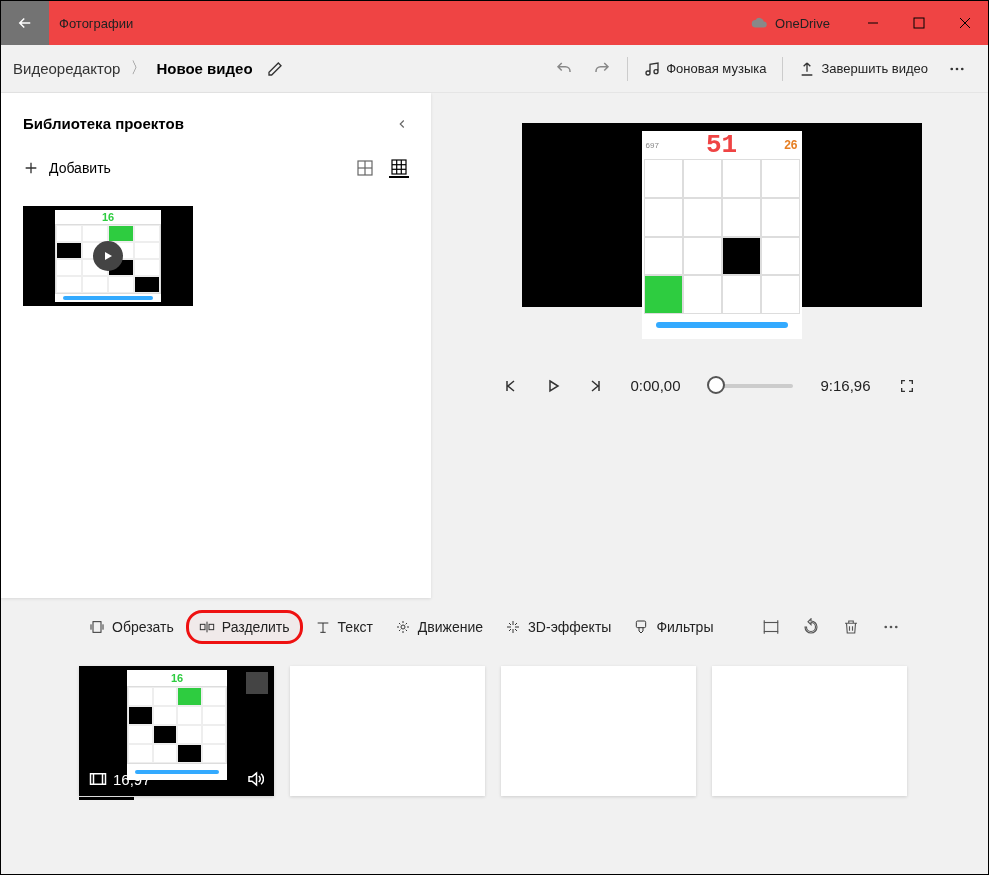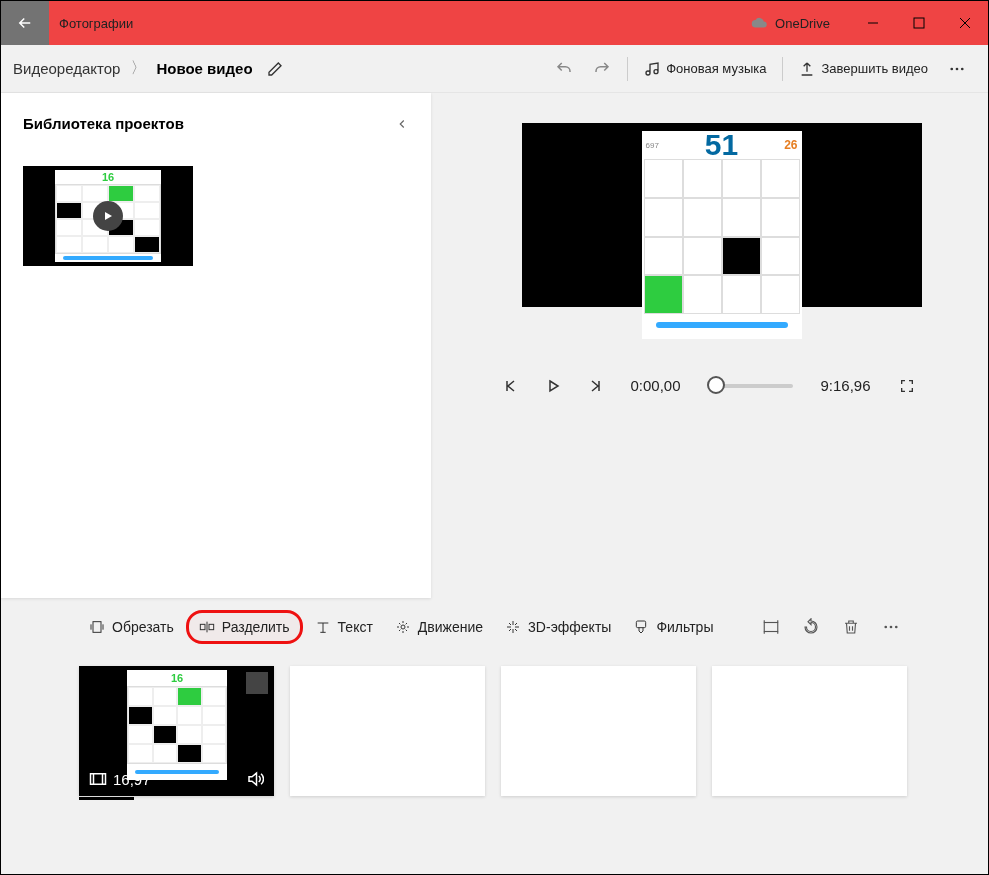--- a/index.html
+++ b/index.html
@@ -33,21 +33,21 @@
 .gc{border:0.5px solid #eee;}
 .gc.b{background:#000;}
 .gc.g{background:#2ecc40;}
 .game-score{height:14px;display:flex;justify-content:center;align-items:center;font-size:11px;font-weight:700;color:#2ecc40;}
 .game-bar{height:4px;margin:2px 8px;background:#3af;border-radius:2px;}
 .play-ov{position:absolute;width:30px;height:30px;background:#444;border-radius:50%;left:70px;top:35px;color:#fff;display:flex;align-items:center;justify-content:center;font-size:11px;}
 .preview-area{flex:1;display:flex;flex-direction:column;align-items:center;padding:20px 30px;}
 .preview-video{width:400px;height:184px;background:#000;position:relative;margin-top:10px;margin-left:24px;}
 .preview-inner{position:absolute;left:120px;top:8px;width:160px;height:208px;background:#fff;}
 .pv-header{height:28px;display:flex;justify-content:space-between;align-items:center;padding:0 4px;font-size:8px;color:#888;}
-.pv-score{font-size:30px;font-weight:700;color:#0369a1;}
+.pv-score{font-size:26px;font-weight:700;color:#ef4444;font-family:Liberation Mono, monospace;}
 .pv-right{color:#e67e22;font-size:12px;font-weight:700;}
 .pv-grid{display:grid;grid-template-columns:repeat(4,1fr);grid-template-rows:repeat(4,1fr);height:155px;margin:0 2px;}
 .pc{border:0.5px solid #ddd;}
 .pc.b{background:#000;}
 .pc.g{background:#2ecc40;}
 .pv-bar{height:6px;margin:8px 14px;background:#3af;border-radius:3px;}
 .controls{display:flex;align-items:center;gap:28px;margin-top:70px;width:100%;justify-content:center;}
 .ctrl-btn{font-size:14px;color:#333;}
 .time{font-size:15px;color:#222;}
 .seek{flex:0 0 84px;height:4px;background:#ccc;border-radius:2px;position:relative;}
@@ -151,20 +151,46 @@
 <div class="content">
   <div class="library-panel">
     <div class="lib-header">
       <div class="lib-title">Библиотека проектов</div>
       <div>
         <svg width="14" height="14" viewBox="0 0 24 24" fill="none" stroke="#666" stroke-width="2">
             <path d="M15 18l-6-6 6-6"></path>
           </svg>
       </div>
     </div>
+    <div class="lib-actions">
+      <div class="add-btn">
+        <svg width="16" height="16" viewBox="0 0 24 24" fill="none" stroke="#333" stroke-width="2">
+            <path d="M12 4v16M4 12h16"></path>
+          </svg>
+        <span>Добавить</span>
+      </div>
+      <div class="view-toggle">
+        <span>
+            <svg width="16" height="16" viewBox="0 0 16 16" fill="none" stroke="#666" stroke-width="1.2">
+              <rect x="1" y="1" width="14" height="14"></rect>
+              <line x1="8" y1="1" x2="8" y2="15"></line>
+              <line x1="1" y1="8" x2="15" y2="8"></line>
+            </svg>
+          </span>
+        <span style="border-bottom:2px solid #000;">
+            <svg width="16" height="16" viewBox="0 0 16 16" fill="none" stroke="#000" stroke-width="1.2">
+              <rect x="1" y="1" width="14" height="14"></rect>
+              <line x1="5.7" y1="1" x2="5.7" y2="15"></line>
+              <line x1="10.3" y1="1" x2="10.3" y2="15"></line>
+              <line x1="1" y1="5.7" x2="15" y2="5.7"></line>
+              <line x1="1" y1="10.3" x2="15" y2="10.3"></line>
+            </svg>
+          </span>
+      </div>
+    </div>
     <div class="thumb-item">
       <div class="thumb-inner">
         <div class="game-score">16</div>
         <div class="game-grid">
           <div class="gc"></div>
             <div class="gc"></div>
             <div class="gc g"></div>
             <div class="gc"></div>
           <div class="gc b"></div>
             <div class="gc"></div>

